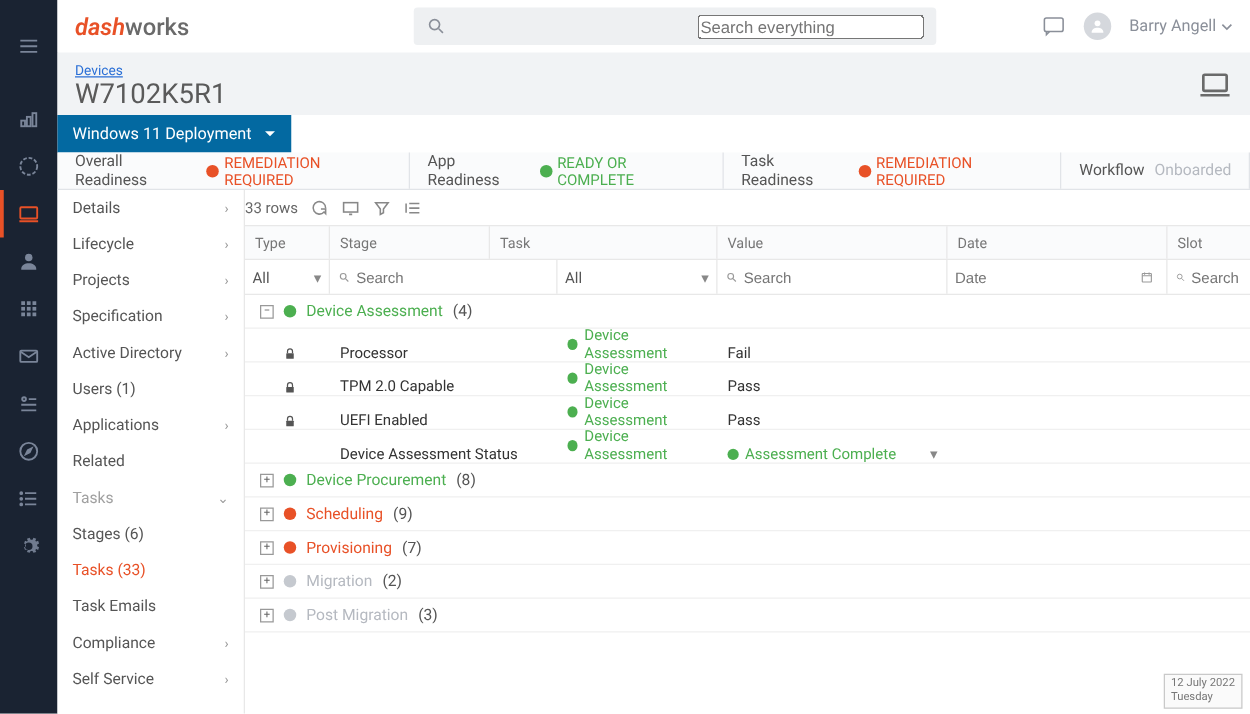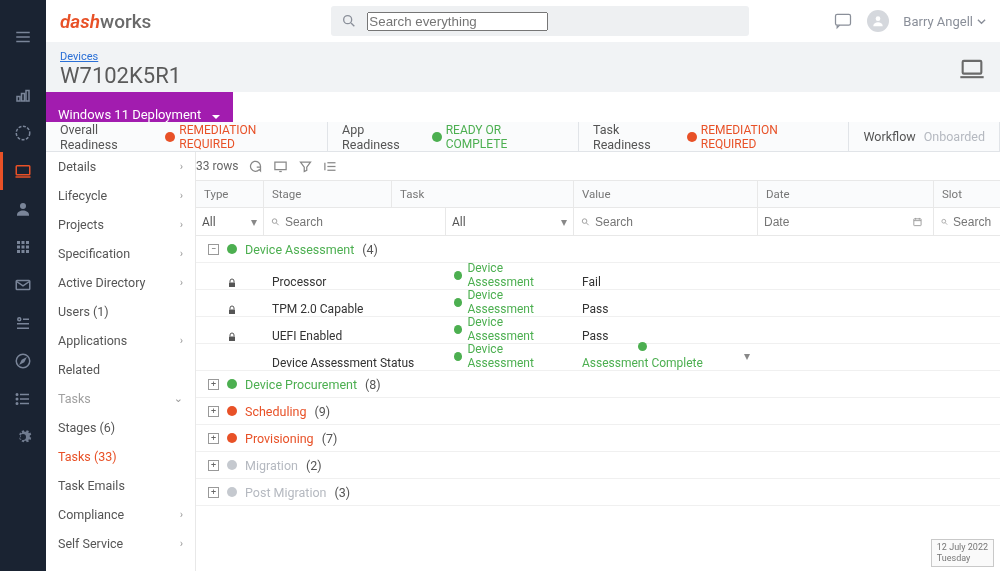--- a/index.html
+++ b/index.html
@@ -9,35 +9,35 @@
   .left-rail { position: absolute; left: 0; top: 0; width: 46px; height: 571px; background: #1a2332; display: flex; flex-direction: column; align-items: center; padding-top: 18px; }
   .rail-icon { width: 46px; height: 38px; display: flex; align-items: center; justify-content: center; color: #7a8599; cursor: pointer; position: relative; }
   .rail-icon.active { color: #e85127; }
   .rail-icon.active::before { content: ""; position: absolute; left: 0; top: 0; width: 3px; height: 100%; background: #e85127; }
   .rail-icon svg { width: 18px; height: 18px; }
 
   
   .top-bar { position: absolute; left: 46px; top: 0; right: 0; height: 42px; background: #fff; display: flex; align-items: center; padding: 0 14px; }
   .logo { font-size: 19px; font-weight: 500; color: #6a6a6a; margin-right: 180px; }
   .logo .dash { color: #e85127; font-style: italic; font-weight: 600; }
-  .search-box { flex: 0 0 418px; height: 30px; background: #eef0f2; border-radius: 3px; display: flex; align-items: center; padding: 0 10px; color: #8a8f99; }
+  .search-box { flex: 0 0 418px; height: 30px; background: #eef0f2; border-radius: 3px; display: flex; align-items: center; padding: 0 10px; color: #8a8f99; justify-content: space-between; }
   .search-box svg { width: 16px; height: 16px; margin-right: 10px; }
   .top-right { margin-left: auto; display: flex; align-items: center; gap: 14px; color: #8a8f99; }
   .avatar-circle { width: 22px; height: 22px; border-radius: 50%; background: #d5d8dd; display: inline-flex; align-items: center; justify-content: center; }
   .user-name { color: #8a8f99; font-size: 13px; display: flex; align-items: center; gap: 4px; }
 
   
   .page-header { position: absolute; left: 46px; top: 42px; right: 0; height: 50px; background: #f1f3f5; padding: 6px 14px 0; display: flex; align-items: center; }
   .breadcrumb-link { color: #2a6fd6; font-size: 11px; position: absolute; top: 8px; text-decoration: underline; }
   .page-title { font-size: 22px; color: #5a5a5a; font-weight: 400; margin-top: 10px; }
   .device-icon-lg { margin-left: auto; color: #6a6a6a; }
   .device-icon-lg svg { width: 28px; height: 28px; }
 
   
-  .deploy-dropdown { position: absolute; left: 46px; top: 92px; height: 30px; background: #a21caf; color: #fff; font-size: 13px; display: flex; align-items: flex-end; padding: 0 12px; cursor: pointer; gap: 10px; }
+  .deploy-dropdown { position: absolute; left: 46px; top: 92px; height: 30px; background: #0369a1; color: #fff; font-size: 13px; display: flex; align-items: center; padding: 0 12px; cursor: pointer; gap: 10px; }
   .deploy-dropdown svg { width: 10px; height: 10px; }
 
   
   .tab-strip { position: absolute; left: 46px; top: 122px; right: 0; height: 30px; border-bottom: 1px solid #e1e4e8; display: flex; background: #fafbfc; }
   .tab { padding: 0 14px; display: flex; align-items: center; gap: 8px; font-size: 12.5px; color: #555; border-right: 1px solid #e1e4e8; cursor: pointer; }
   .tab .status-green { color: #4caf50; font-size: 12px; display: flex; align-items: center; gap: 4px; }
   .tab .status-red { color: #e85127; font-size: 12px; display: flex; align-items: center; gap: 4px; }
   .tab .muted { color: #b5b9c0; }
   .status-dot { width: 10px; height: 10px; border-radius: 50%; display: inline-block; }
   .dot-red { background: #e85127; }
@@ -79,21 +79,21 @@
   .group-row .gdot { width: 10px; height: 10px; border-radius: 50%; }
   .group-row .gname { color: #4caf50; cursor: pointer; }
   .group-row .gname.red { color: #e85127; }
   .group-row .gname.grey { color: #b5b9c0; }
   .group-row .gcount { color: #555; }
 
   .data-row { display: flex; align-items: flex-end; height: 27px; border-bottom: 1px solid #f0f0f0; font-size: 12px; }
   .data-row .cell { display: flex; align-items: center; padding: 0 8px; }
   .lock-icon { color: #555; margin-left: 22px; }
   .stage-cell { color: #4caf50; display: flex; align-items: center; gap: 5px; }
-  .value-green { color: #4caf50; display: flex; align-items: center; gap: 5px; flex-direction: column; }
+  .value-green { color: #4caf50; display: flex; align-items: center; gap: 5px; }
   .value-dd-arrow { margin-left: auto; color: #888; }
 
   
   .date-badge { position: absolute; right: 6px; bottom: 4px; border: 1px solid #c9c9c9; background: #fafafa; font-size: 9px; color: #777; padding: 2px 5px; line-height: 1.2; text-align: left; }
 </style>
 </head>
 <body>
 
 <div class="left-rail">
   <div class="rail-icon">

